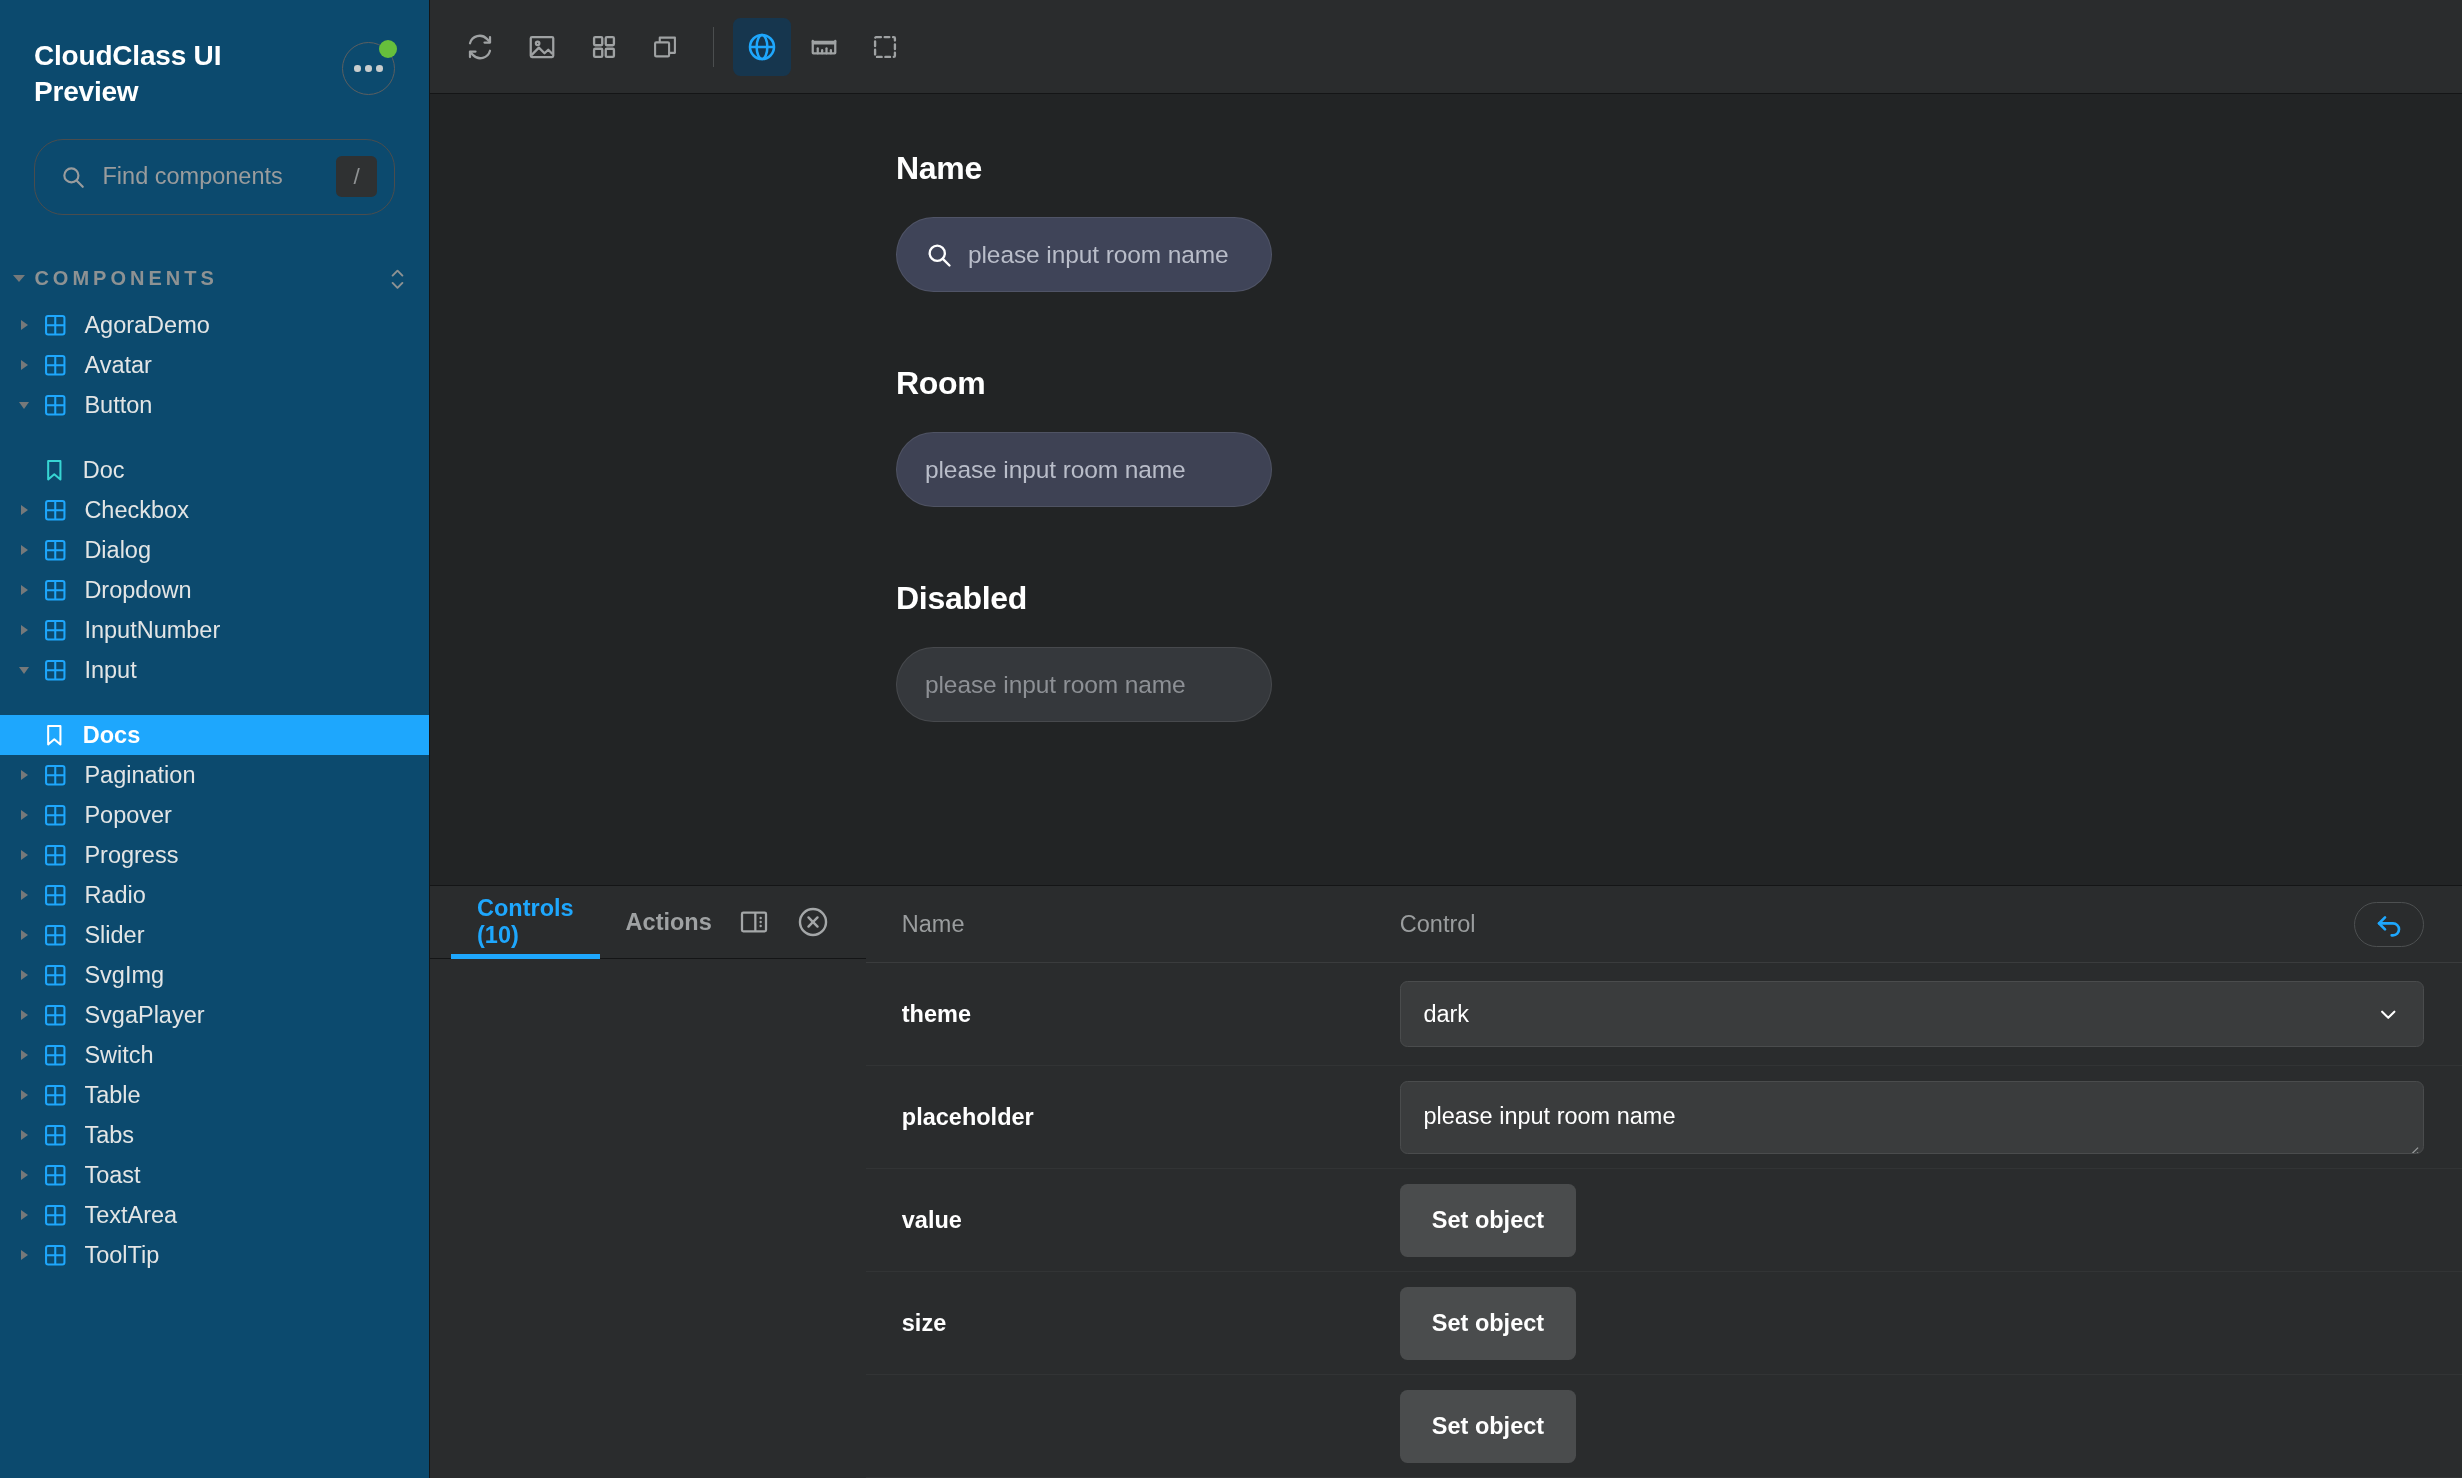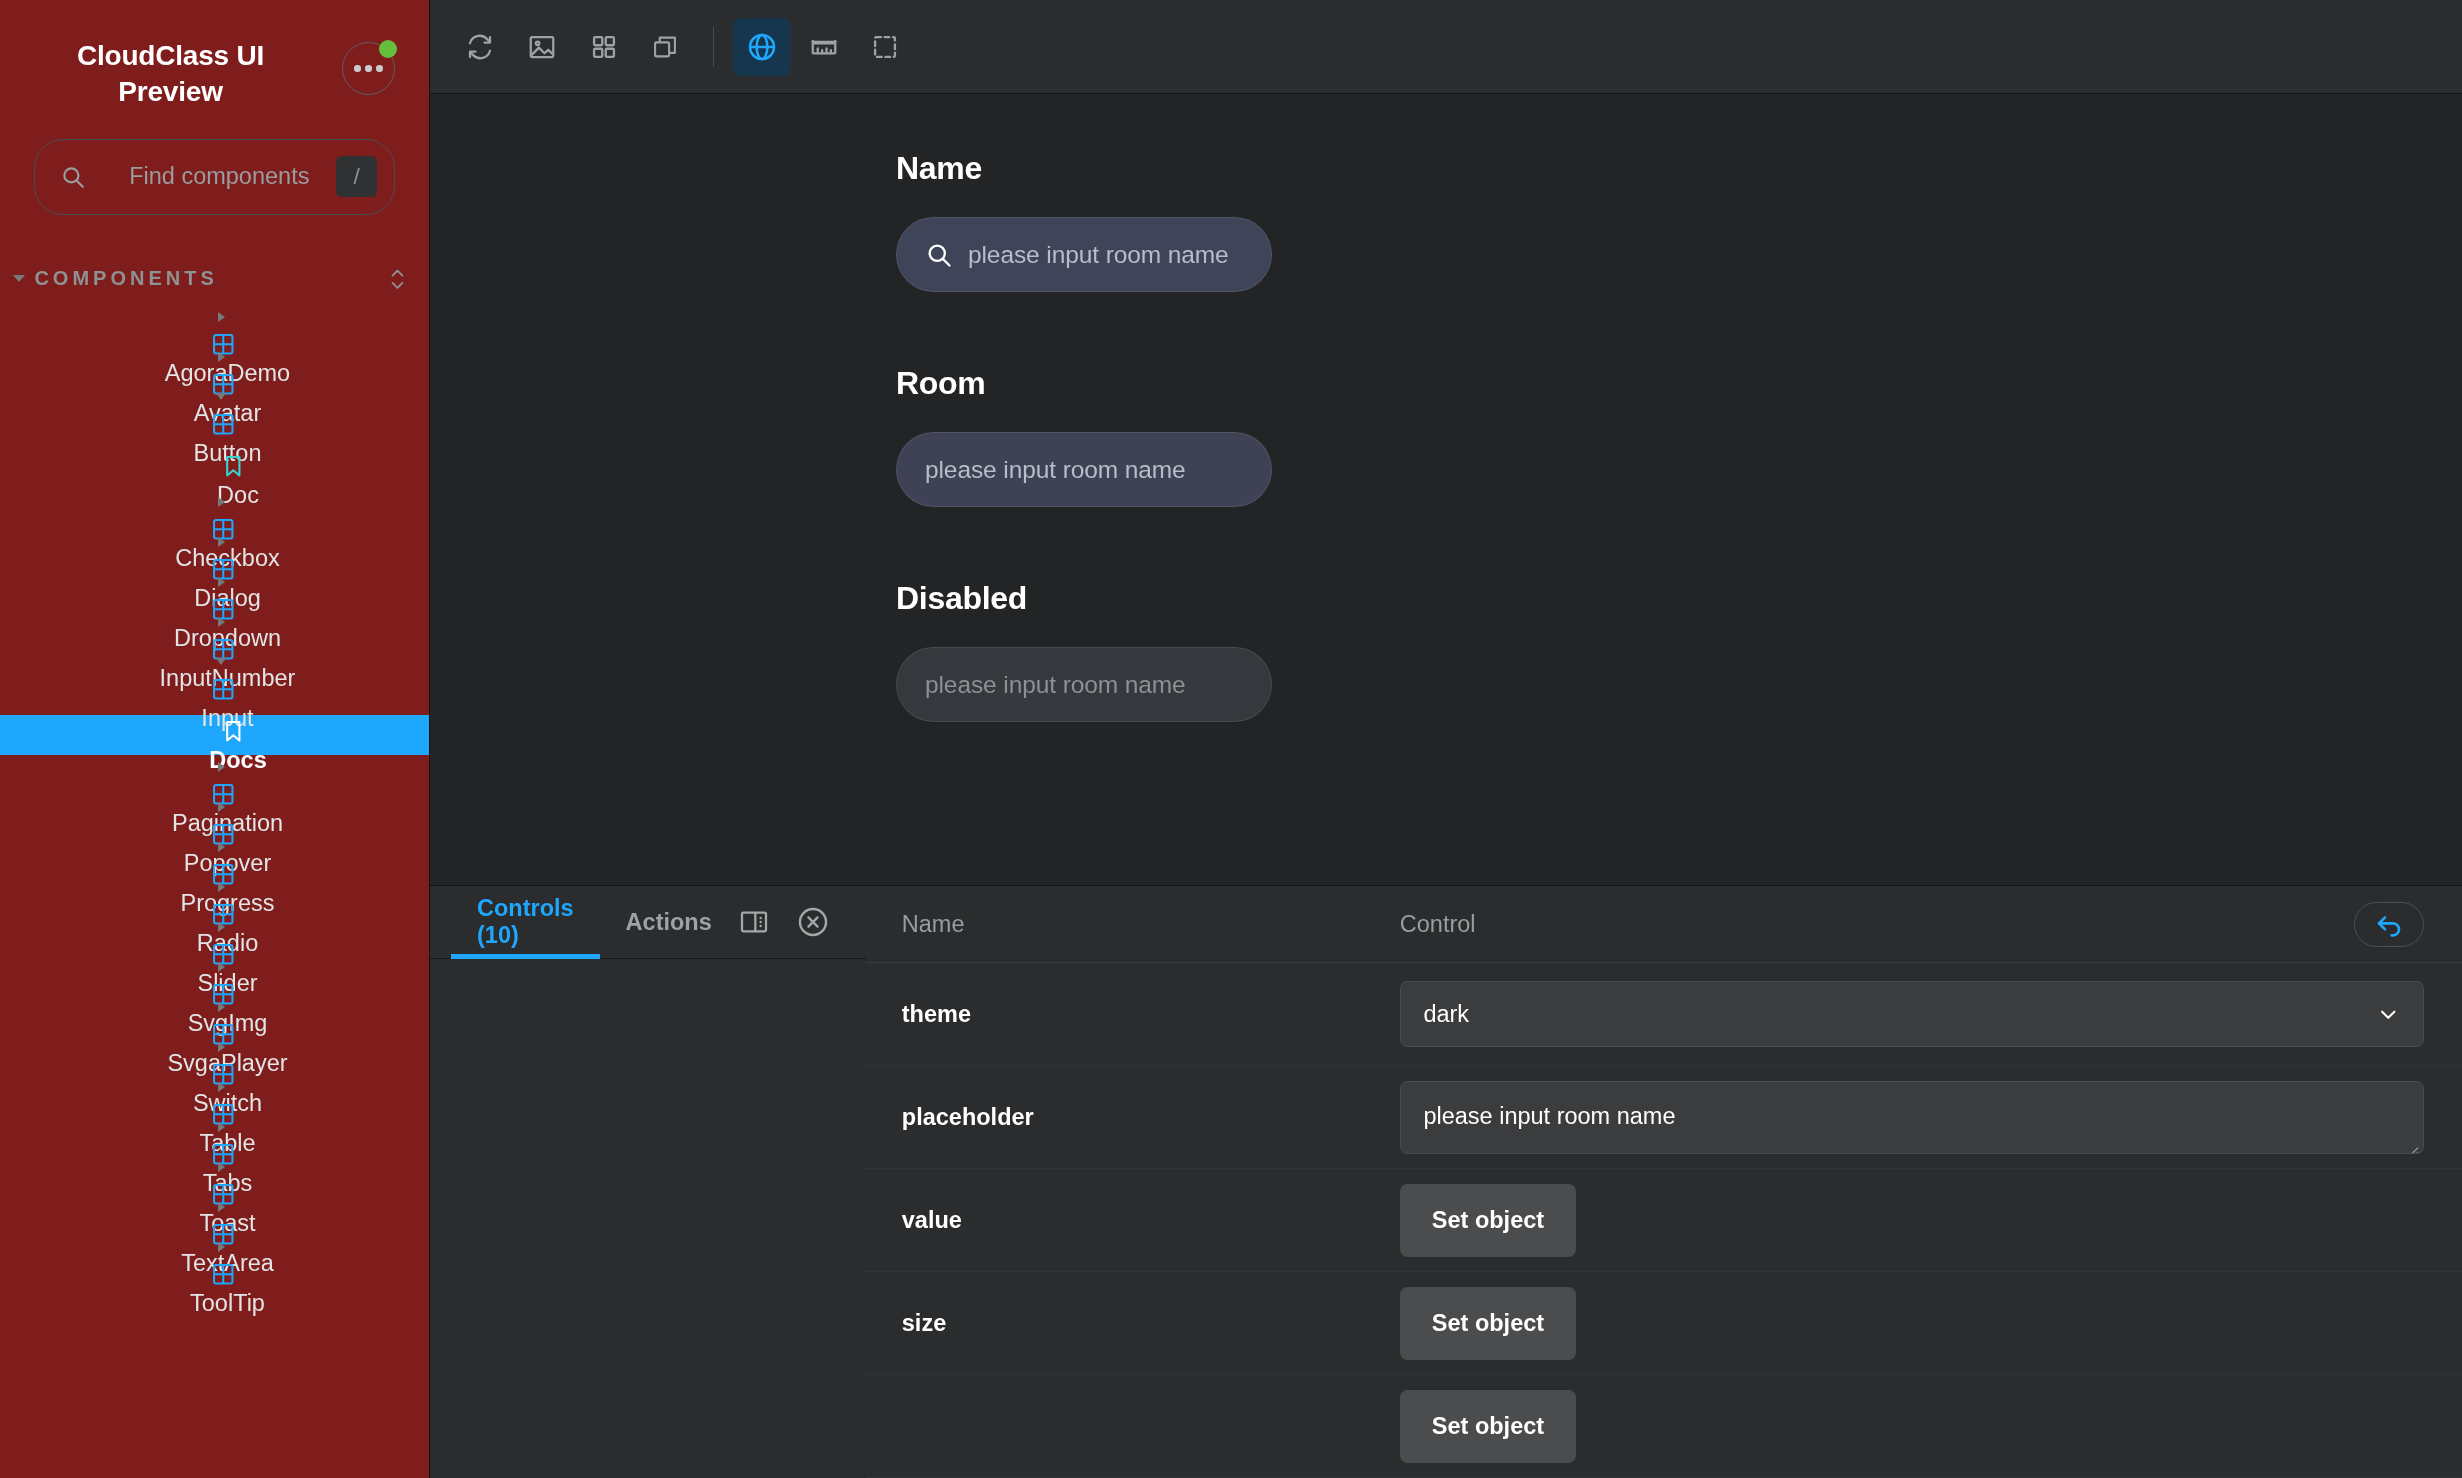--- a/index.html
+++ b/index.html
@@ -16,25 +16,24 @@
   .app {
     display: flex;
     width: 2462px;
     height: 1479px;
   }
 
   
   .sidebar {
     width: 429px;
     flex: 0 0 429px;
-    background: #7f1d1d;
+    background: #0c4a6e;
     height: 100%;
     position: relative;
     overflow: hidden;
-    text-align: center;
   }
 
   .sb-head {
     padding: 38px 34px 0 34px;
     display: flex;
     align-items: flex-start;
     justify-content: space-between;
   }
 
   .sb-title {
@@ -129,21 +128,20 @@
   }
 
   .tree { margin-top: 7.5px; }
 
   .node {
     height: 40px;
     display: flex;
     align-items: center;
     padding-left: 13px;
     cursor: pointer;
-    flex-direction: column;
   }
   .node.selected { background: #1EA7FD; }
 
   .node .arrow {
     width: 22.6px;
     flex: 0 0 22.6px;
     display: flex;
     align-items: center;
     justify-content: center;
   }

